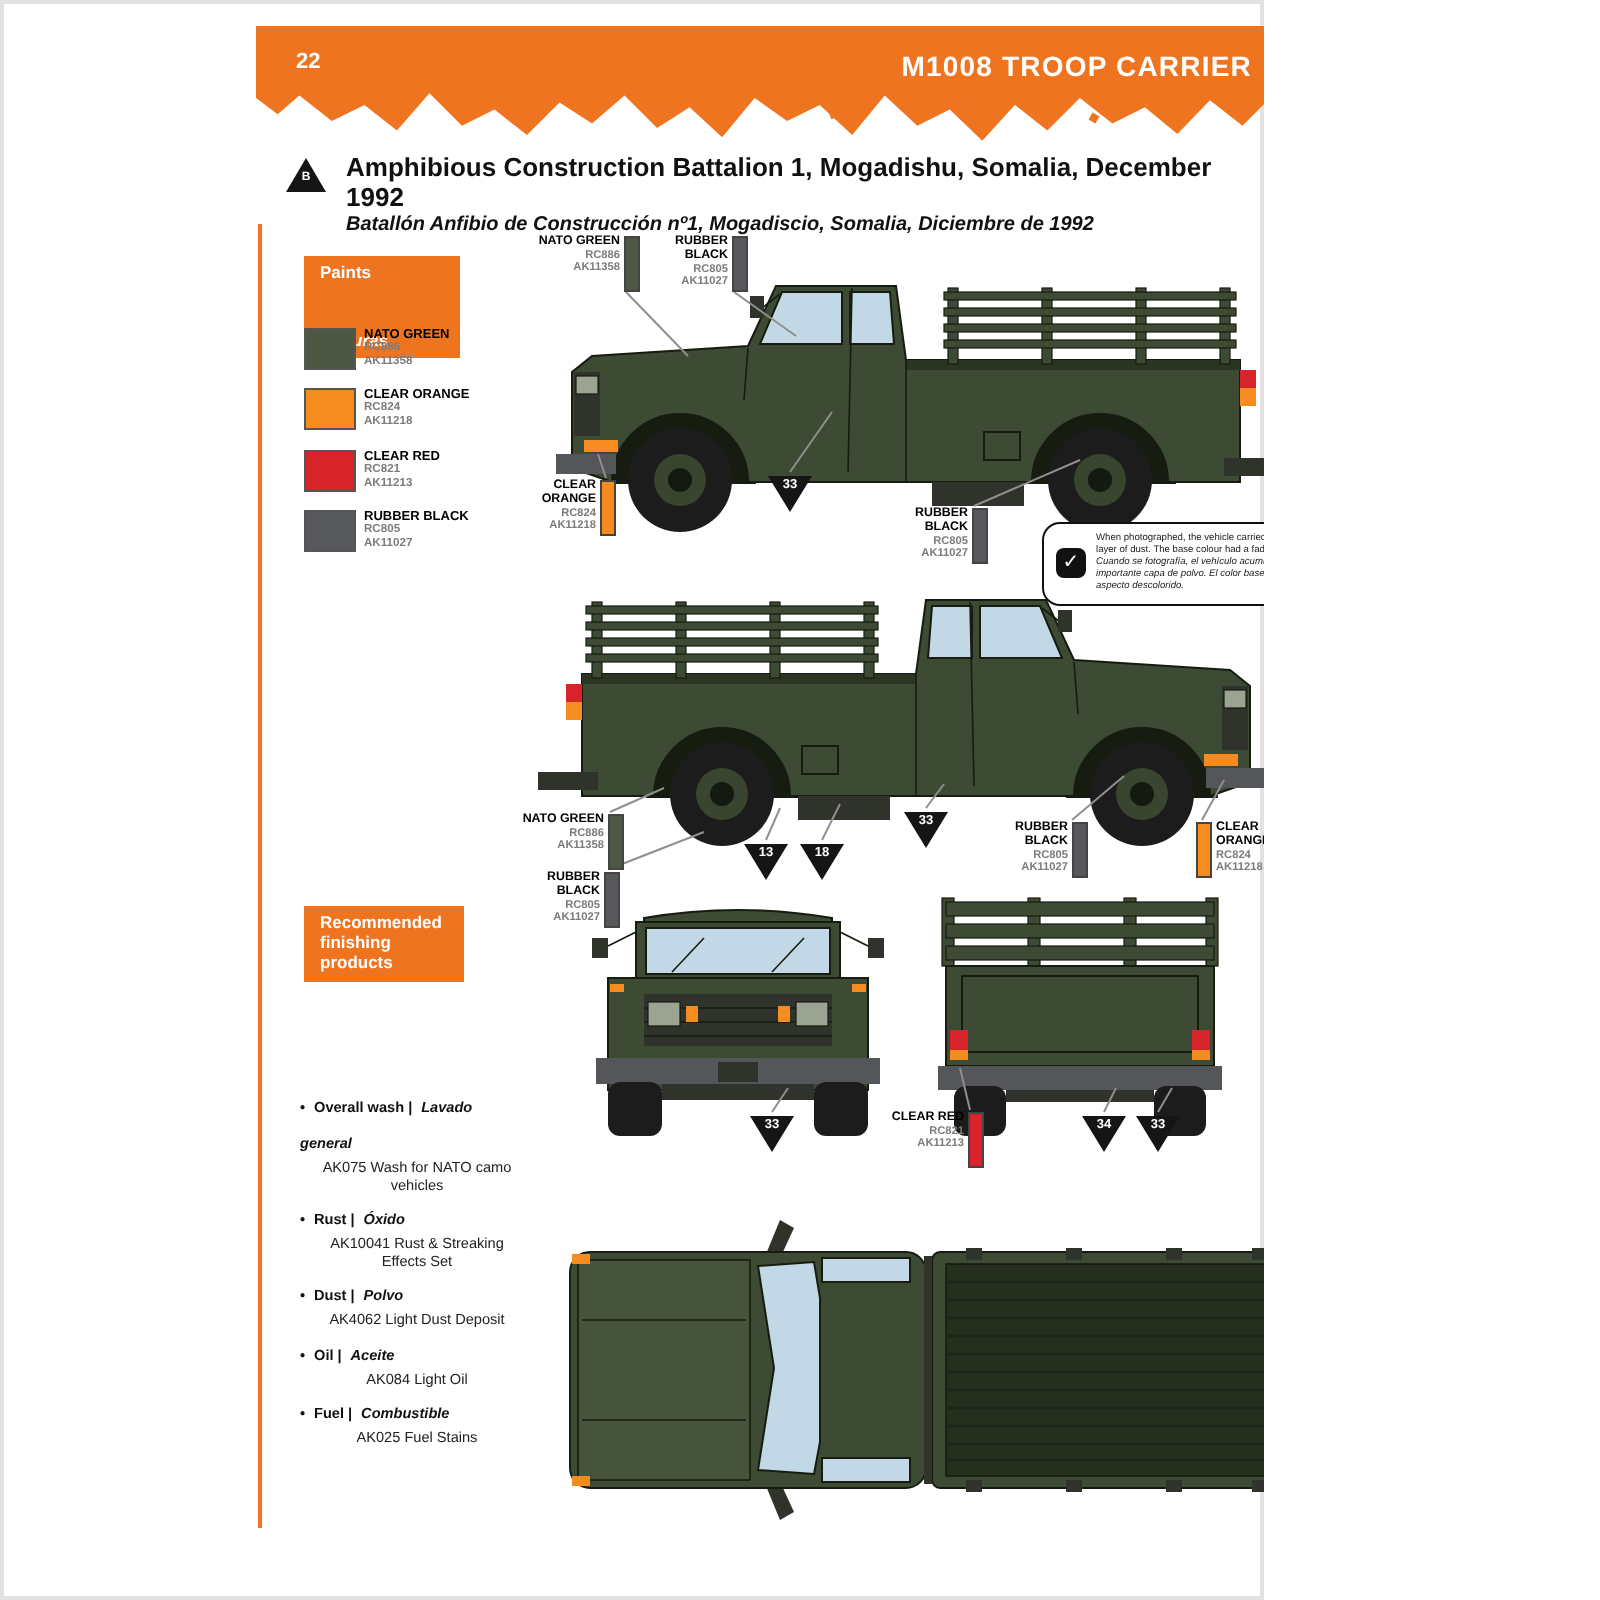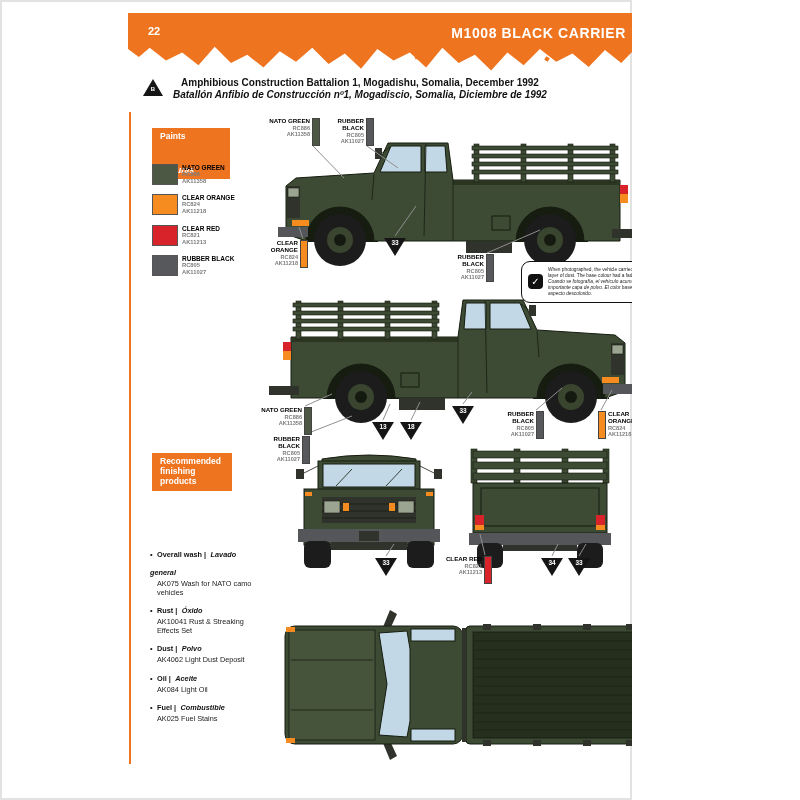--- a/index.html
+++ b/index.html
@@ -12,21 +12,21 @@
     clip-path:polygon(0% 0%,100% 0%,100% 58%,97% 76%,94% 58%,91% 86%,88% 64%,85% 93%,82% 70%,79% 84%,76% 62%,73% 90%,70% 68%,67% 99%,64% 72%,61% 86%,58% 60%,55% 94%,52% 68%,49% 82%,46% 62%,43% 96%,40% 70%,37% 88%,34% 60%,31% 84%,28% 66%,25% 94%,22% 72%,19% 86%,16% 58%,13% 90%,10% 68%,7% 82%,4% 60%,2% 76%,0% 62%);}
   .pagenum{position:absolute;left:20px;top:12px;color:#fff;font-weight:bold;font-size:11px;}
   .htitle{position:absolute;right:44px;top:12px;color:#fff;font-weight:bold;font-size:14px;letter-spacing:.6px;}
   .speck{position:absolute;background:var(--accent);}
 
   
   .caption{position:absolute;left:143px;top:77px;display:flex;gap:10px;}
   .captri{position:relative;width:20px;height:17px;margin-top:2px;}
   .captri .t{width:0;height:0;border-left:10px solid transparent;border-right:10px solid transparent;border-bottom:17px solid #151515;}
   .captri span{position:absolute;left:0;top:7px;width:20px;text-align:center;color:#fff;font-size:6px;font-weight:bold;}
-  .cap-en{font-weight:bold;font-size:10px;line-height:1.15;text-align:center;}
+  .cap-en{font-weight:bold;font-size:13px;line-height:1.15;}
   .cap-es{font-weight:bold;font-style:italic;font-size:10px;line-height:1.15;}
 
   .vrule{position:absolute;left:129px;top:112px;width:2px;height:652px;background:var(--accent);}
 
   
   .obox{position:absolute;background:var(--accent);color:#fff;padding:3px 8px 4px 8px;}
   .obox .b{font-weight:bold;font-size:8.5px;line-height:1.2;}
   .obox .i{font-weight:bold;font-style:italic;font-size:8.5px;line-height:1.2;margin-top:24px;}
   .paints-box{left:152px;top:128px;width:62px;}
   .prod-box{left:152px;top:453px;width:64px;}
@@ -63,21 +63,21 @@
   .ntext{flex:1;}
   .note-en{font-size:4.8px;line-height:1.25;color:#222;}
   .note-es{font-size:4.8px;line-height:1.25;color:#222;font-style:italic;}
 
   
   .prod-list{position:absolute;left:150px;top:543px;width:110px;}
   .prod-item{margin-bottom:2px;}
   .pen{font-weight:bold;font-size:7.3px;}
   .pes{font-weight:bold;font-style:italic;font-size:7.3px;}
   .bullet{font-size:7.3px;font-weight:bold;}
-  .pdesc{font-size:7.3px;line-height:1.25;margin-left:7px;color:#222;}
+  .pdesc{font-size:7.3px;line-height:1.25;margin-left:7px;color:#222;text-align:center;}
 
   
   .body{fill:var(--truck-body);stroke:#161c10;stroke-width:1;}
   .s{stroke-width:.6;}
   .well{fill:#161c10;}
   .glass{fill:var(--glass);stroke:#161c10;stroke-width:1;}
   .seam{stroke:#161c10;stroke-width:.8;fill:none;}
   .dk{fill:#30332c;}
   .steel{fill:var(--steel);}
   .co{fill:var(--clear-orange);}
@@ -138,21 +138,21 @@
         <circle class="hub" cx="272" cy="112" r="13"></circle>
         <circle class="lug" cx="272" cy="112" r="6"></circle>
       </g>
     </defs>
   </svg>
 
   <div class="frame"></div>
 
   <div class="header-band">
     <span class="pagenum">22</span>
-    <span class="htitle">M1008 BLACK CARRIER</span>
+    <span class="htitle">M1008 TROOP CARRIER</span>
   </div>
   <div class="speck" style="left:330px;top:52px;width:5px;height:3px;transform:rotate(15deg);"></div>
   <div class="speck" style="left:415px;top:56px;width:4px;height:3px;transform:rotate(-20deg);"></div>
   <div class="speck" style="left:478px;top:50px;width:6px;height:3px;transform:rotate(8deg);"></div>
   <div class="speck" style="left:545px;top:57px;width:4px;height:4px;transform:rotate(30deg);"></div>
   <div class="speck" style="left:612px;top:52px;width:5px;height:3px;transform:rotate(-12deg);"></div>
 
   <div class="caption">
     <div class="captri">
       <div class="t"></div>

